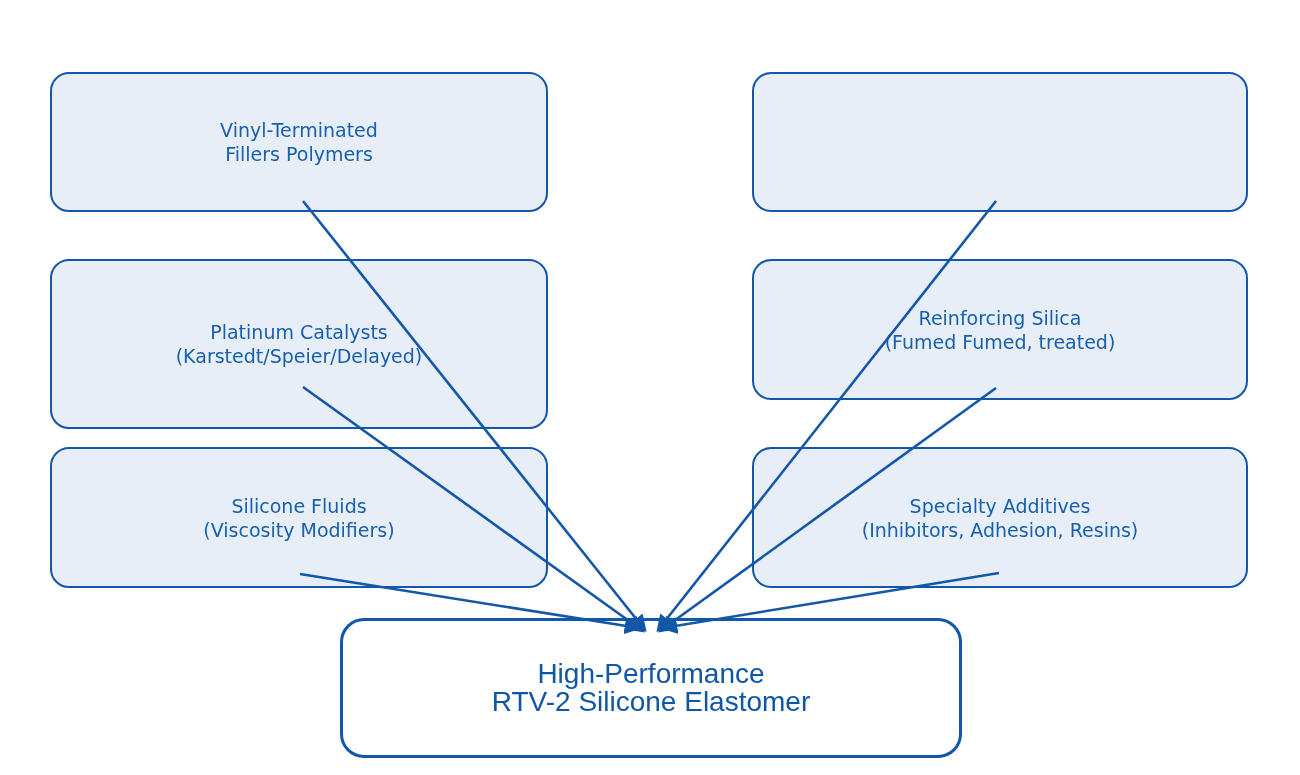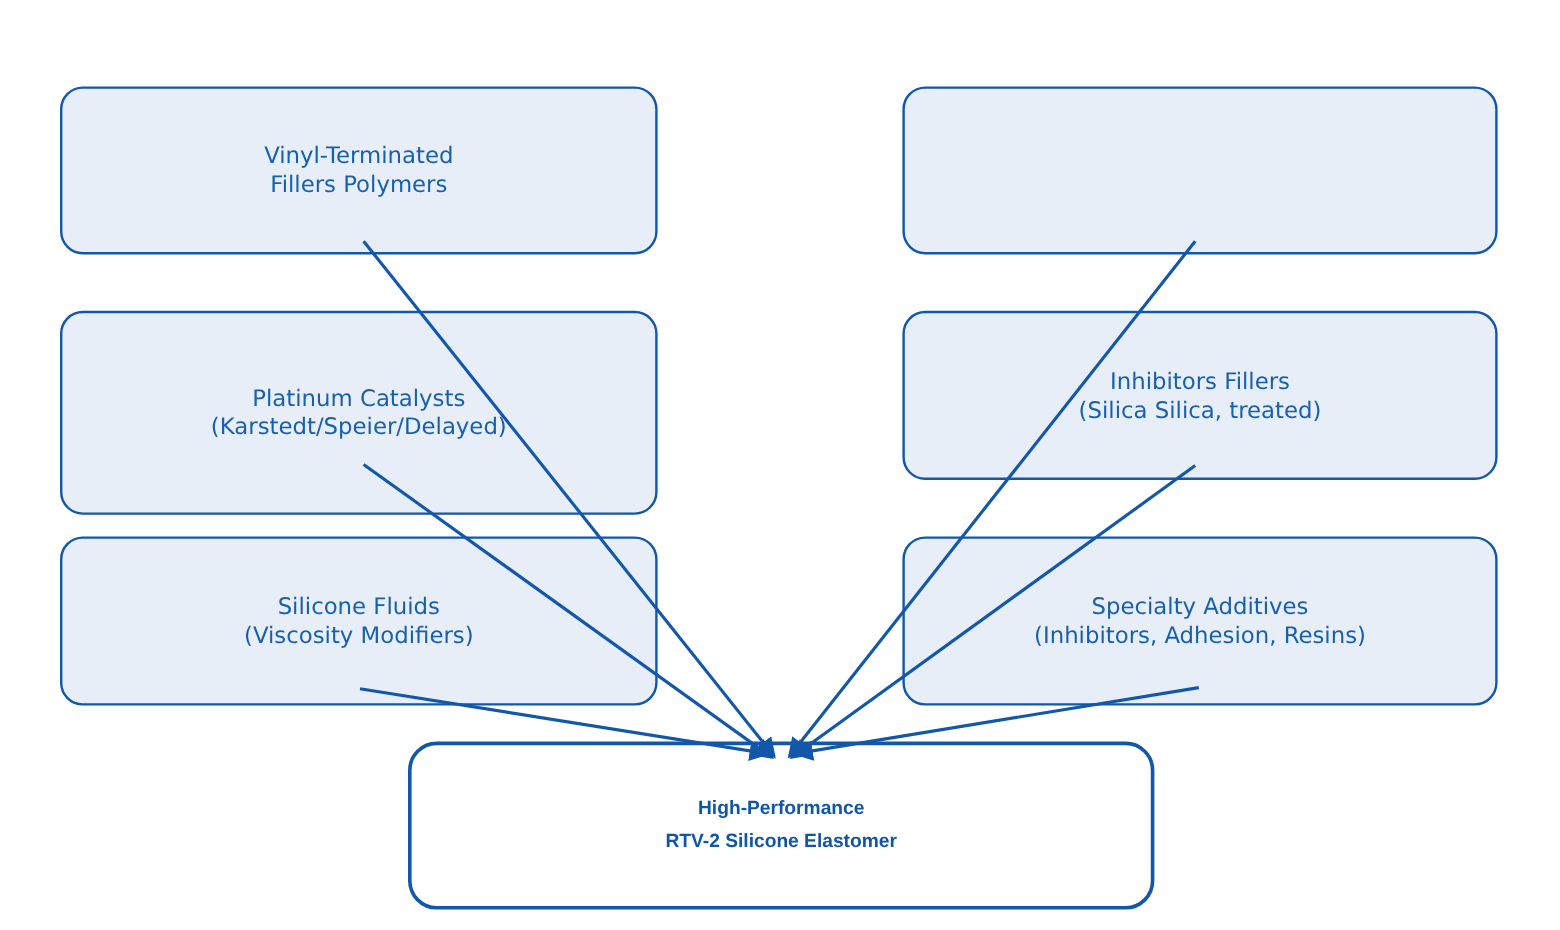--- a/index.html
+++ b/index.html
@@ -46,22 +46,22 @@
   .node-fillers  {left:752px; top:259px; width:496px; height:141px;}
   .node-fluids   {left:50px;  top:447px; width:498px; height:141px;}
   .node-additives{left:752px; top:447px; width:496px; height:141px;}
   .node-target{
     left:340px; top:618px; width:622px; height:140px;
     background:var(--target-fill);
     border:3.5px solid var(--target-border);
     border-radius:24px;
     color:var(--target-text);
     font-family:"Liberation Sans", sans-serif;
-    font-weight:bold;
-    font-size:16px;
+    font-weight:normal;
+    font-size:28px;
     line-height:28px;
   }
   svg.connectors{
     position:absolute;
     left:0; top:0;
     width:1300px; height:775px;
     pointer-events:none;
   }
   svg.connectors line{
     stroke:var(--connector);
@@ -83,22 +83,22 @@
 
   <div class="node node-hydride">
   </div>
 
   <div class="node node-platinum">
     <span>Platinum Catalysts</span>
     <span>(Karstedt/Speier/Delayed)</span>
   </div>
 
   <div class="node node-fillers">
-    <span>Inhibitors Fillers</span>
-    <span>(Silica Silica, treated)</span>
+    <span>Reinforcing Silica</span>
+    <span>(Fumed Fumed, treated)</span>
   </div>
 
   <div class="node node-additives">
     <span>Specialty Additives</span>
     <span>(Inhibitors, Adhesion, Resins)</span>
   </div>
 
   <div class="node node-fluids">
     <span>Silicone Fluids</span>
     <span>(Viscosity Modifiers)</span>

